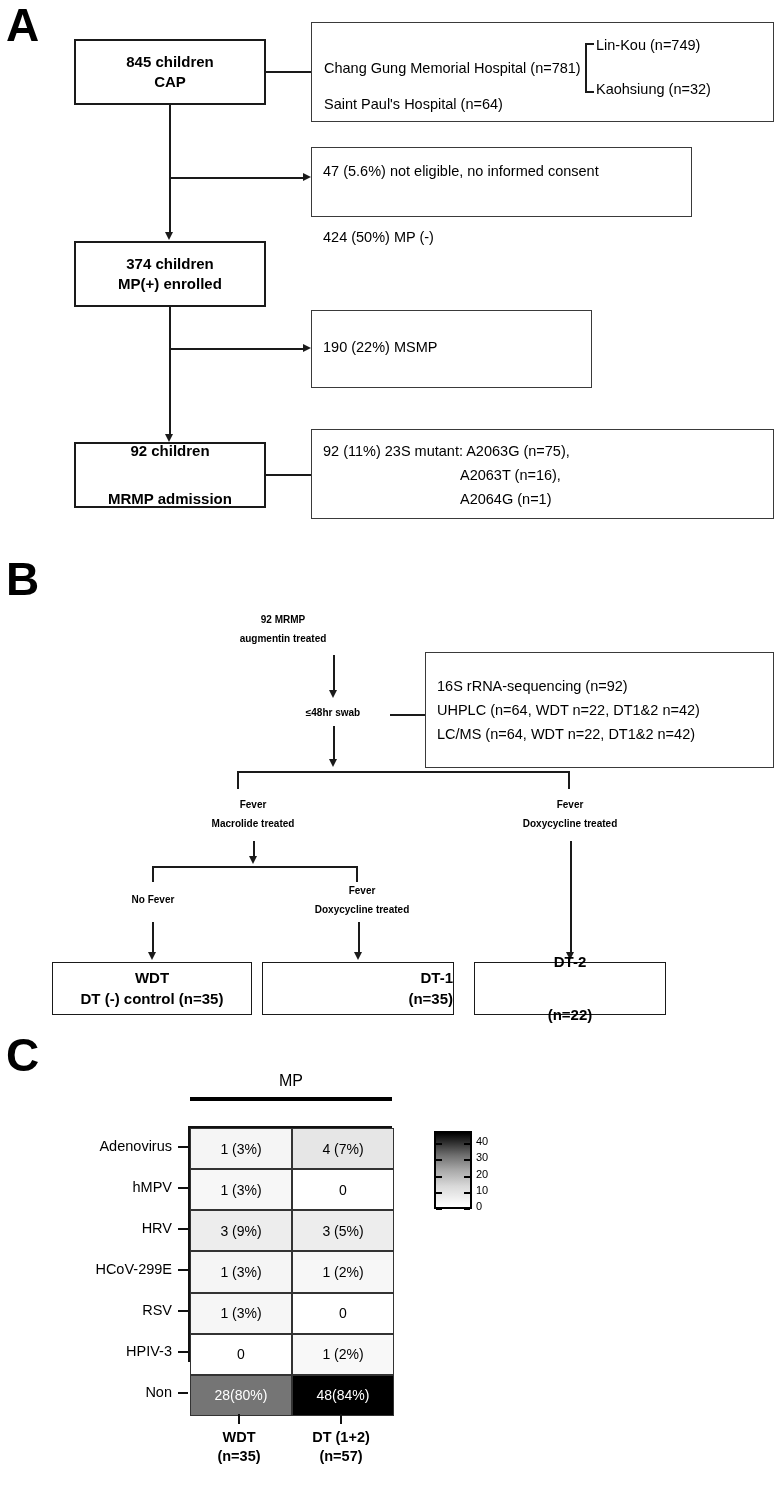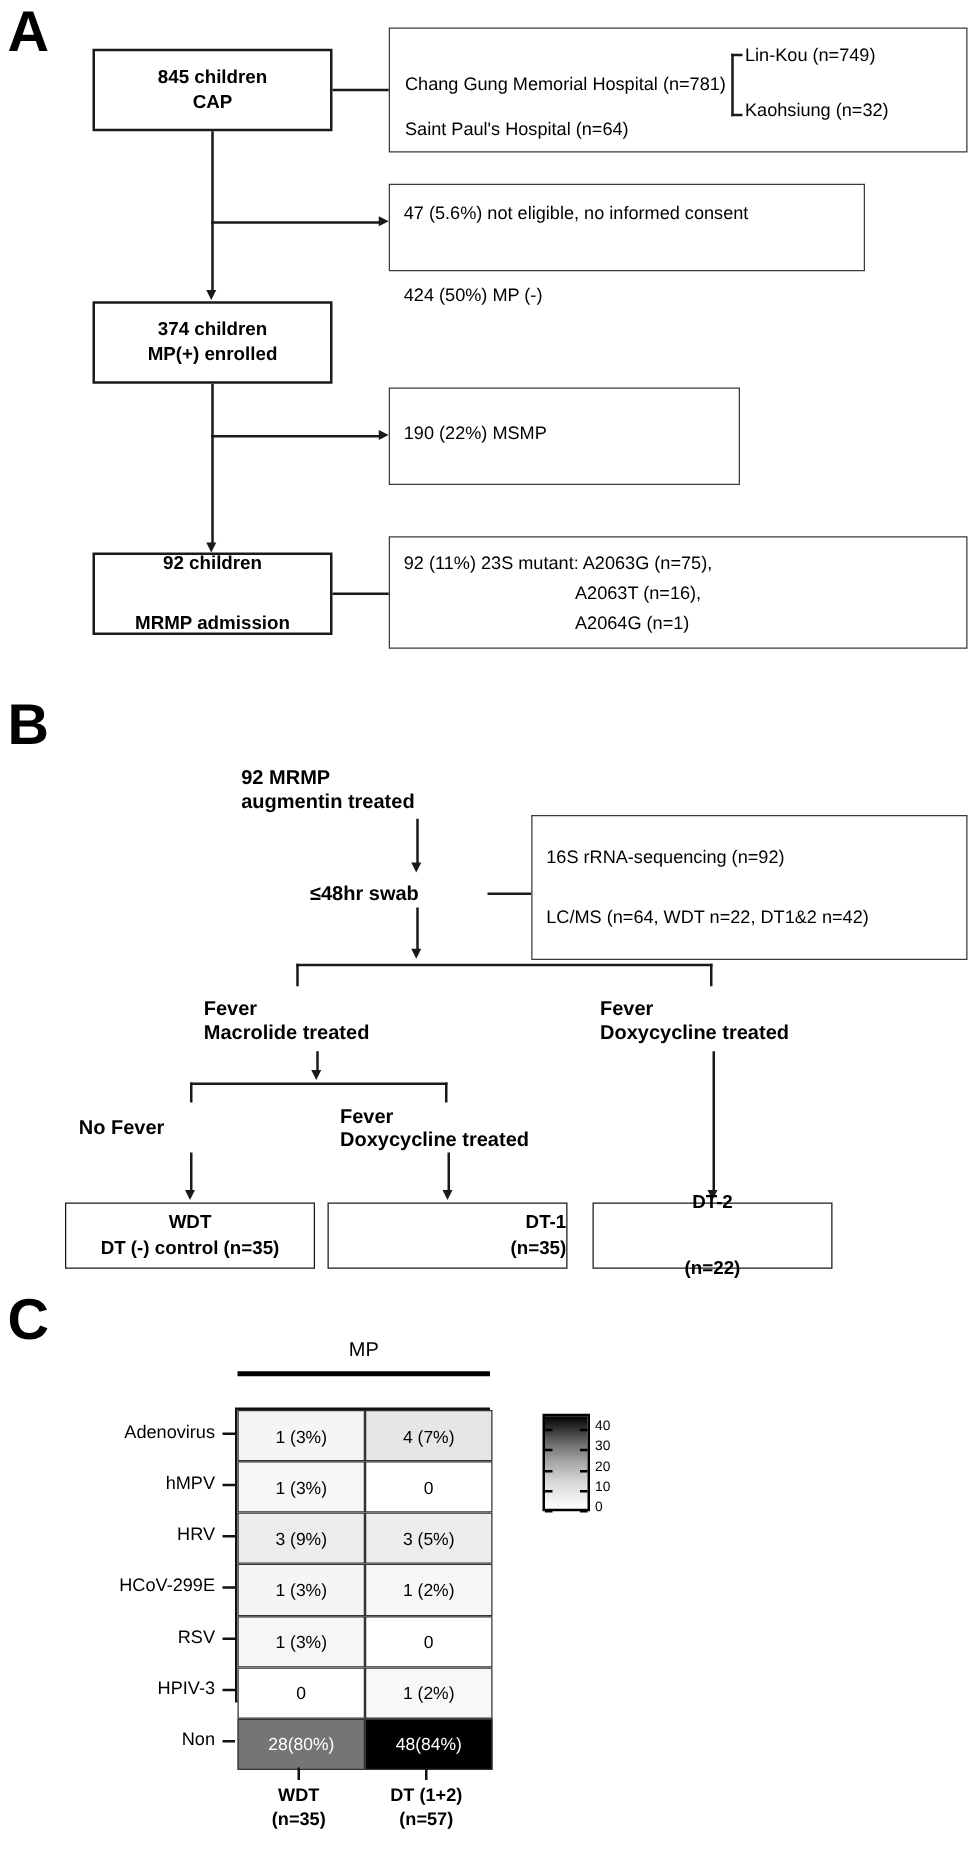--- a/index.html
+++ b/index.html
@@ -17,22 +17,22 @@
     position:absolute;box-sizing:border-box;border:2px solid #1a1a1a;
     background:#fff;display:flex;flex-direction:column;justify-content:center;
   }
   .box.thin{border-width:1.5px;}
   .box-line{text-align:center;font-size:15px;font-weight:bold;line-height:1.35;}
   .txtbox{
     position:absolute;box-sizing:border-box;border:1.5px solid #3a3a3a;
     background:#fff;
   }
   .tl{position:absolute;font-size:14.5px;line-height:1.25;white-space:nowrap;}
-  .lbl{position:absolute;font-size:16px;line-height:1.3;font-weight:bold;
-       text-align:left;white-space:nowrap;}
+  .lbl{position:absolute;font-size:10px;line-height:1.3;font-weight:bold;
+       text-align:center;white-space:nowrap;}
   
   .h-line{position:absolute;background:#1a1a1a;height:1.6px;}
   .v-line{position:absolute;background:#1a1a1a;width:1.6px;}
   .arrow-d{position:absolute;width:0;height:0;
     border-left:4.5px solid transparent;border-right:4.5px solid transparent;
     border-top:8px solid #1a1a1a;}
   .arrow-r{position:absolute;width:0;height:0;
     border-top:4.5px solid transparent;border-bottom:4.5px solid transparent;
     border-left:8px solid #1a1a1a;}
   
@@ -133,20 +133,21 @@
 
   <div class="v-line" style="left:333px;top:655px;height:38px;"></div>
   <div class="arrow-d" style="left:329px;top:690px;"></div>
 
   <div class="lbl" style="left:248px;top:706px;width:170px;">≤48hr swab</div>
 
   <div class="h-line" style="left:390px;top:714px;width:36px;"></div>
 
   <div class="txtbox" style="left:425px;top:652px;width:349px;height:116px;">
     <div class="tl" style="left:11px;top:24px;">16S rRNA-sequencing (n=92)</div>
+    <div class="tl" style="left:11px;top:48px;">UHPLC (n=64, WDT n=22, DT1&amp;2 n=42)</div>
     <div class="tl" style="left:11px;top:72px;">LC/MS  (n=64, WDT n=22, DT1&amp;2 n=42)</div>
   </div>
 
   <div class="v-line" style="left:333px;top:726px;height:36px;"></div>
   <div class="arrow-d" style="left:329px;top:759px;"></div>
 
   <div class="dbracket" style="left:237px;top:771px;width:333px;height:18px;">
     <div class="top"></div>
       <div class="l"></div>
       <div class="r"></div>

